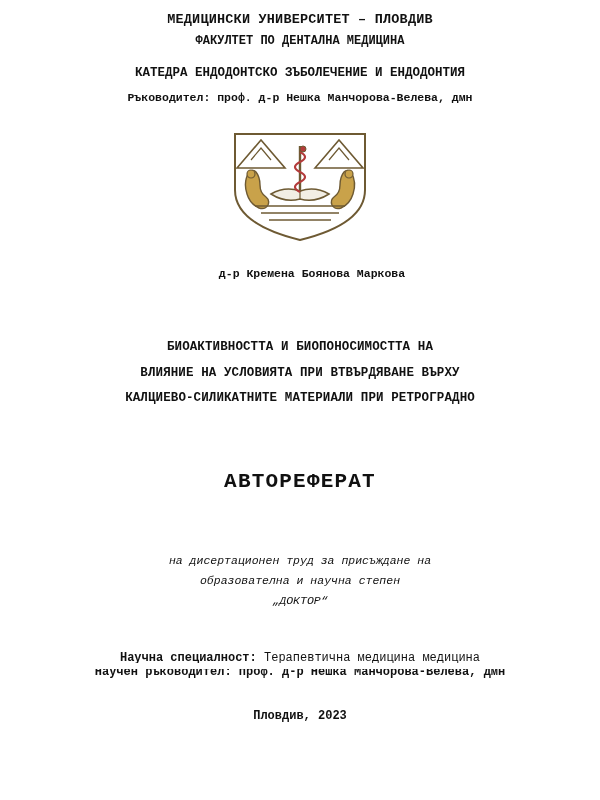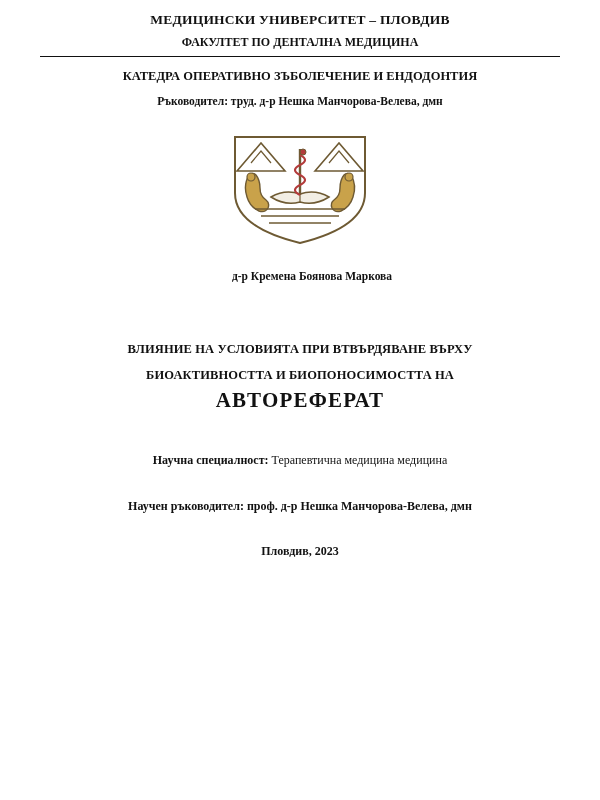--- a/index.html
+++ b/index.html
@@ -16,20 +16,21 @@
   }
   .page {
     position: relative;
     width: 600px;
     height: 669px;
     box-sizing: border-box;
     padding: 8px 40px 0 40px;
     display: flex;
     flex-direction: column;
     align-items: center;
+    font-family: Liberation Mono, monospace;
   }
   .univ {
     font-size: 13.5px;
     font-weight: bold;
     letter-spacing: 0.2px;
     text-align: center;
     margin-top: 4px;
   }
   .faculty {
     font-size: 12px;
@@ -74,41 +75,41 @@
     margin-top: 55px;
     text-align: center;
     font-size: 12.5px;
     font-weight: bold;
     line-height: 2.05;
     letter-spacing: 0.1px;
     width: 470px;
   }
   .title .line { display: block; }
   .doctype {
+    margin-top: 58px;
     font-size: 21px;
     font-weight: bold;
     letter-spacing: 1.2px;
     text-align: center;
   }
   .subtitle {
     margin-top: 58px;
     text-align: center;
     font-size: 11.5px;
     font-style: italic;
     line-height: 1.75;
   }
   .subtitle .line { display: block; }
   .specialty {
     margin-top: 40px;
     text-align: center;
     font-size: 12px;
   }
   .specialty .lbl { font-weight: bold; text-align: center; }
   .supervisor {
-    margin-top: 31px;
     text-align: center;
     font-size: 12px;
     font-weight: bold;
   }
   .city {
     margin-top: 30px;
     text-align: left;
     font-size: 12px;
     font-weight: bold;
   }
@@ -122,22 +123,22 @@
   }
 </style>
 </head>
 <body>
 
 <div class="page">
 
   <div class="univ">МЕДИЦИНСКИ УНИВЕРСИТЕТ – ПЛОВДИВ</div>
   <div class="faculty">ФАКУЛТЕТ ПО ДЕНТАЛНА МЕДИЦИНА</div>
   <div class="rule"></div>
-  <div class="dept">КАТЕДРА ОПЕРАТИВНО ЗЪБОЛЕЧЕНИЕ И ЕНДОДОНТИЯ</div>
-  <div class="head">Ръководител: труд. д-р Нешка Манчорова-Велева, дмн</div>
+  <div class="dept">КАТЕДРА ЕНДОДОНТСКО ЗЪБОЛЕЧЕНИЕ И ЕНДОДОНТИЯ</div>
+  <div class="head">Ръководител: проф. д-р Нешка Манчорова-Велева, дмн</div>
 
   <div class="emblem-wrap">
     <svg width="170" height="125" viewBox="0 0 170 125" xmlns="http://www.w3.org/2000/svg">
 
       <path d="M20 14 L150 14 L150 70 Q150 104 85 120 Q20 104 20 70 Z" fill="#ffffff" stroke="#6e5a33" stroke-width="2"></path>
 
       <path d="M22 48 L46 20 L70 48 Z" fill="none" stroke="#6e5a33" stroke-width="1.6"></path>
       <path d="M100 48 L124 20 L148 48 Z" fill="none" stroke="#6e5a33" stroke-width="1.6"></path>
       <path d="M36 40 L46 28 L56 40" fill="none" stroke="#6e5a33" stroke-width="1.2"></path>
       <path d="M114 40 L124 28 L134 40" fill="none" stroke="#6e5a33" stroke-width="1.2"></path>
@@ -156,26 +157,32 @@
 
       <path d="M40 86 L130 86" stroke="#6e5a33" stroke-width="1.3"></path>
       <path d="M46 93 L124 93" stroke="#6e5a33" stroke-width="1.3"></path>
       <path d="M54 100 L116 100" stroke="#6e5a33" stroke-width="1.3"></path>
     </svg>
   </div>
 
   <div class="author">д-р Кремена Боянова Маркова</div>
 
   <div class="title">
+    <span class="line">БИОАКТИВНОСТТА И БИОПОНОСИМОСТТА НА</span>
     <span class="line">ВЛИЯНИЕ НА УСЛОВИЯТА ПРИ ВТВЪРДЯВАНЕ ВЪРХУ</span>
-    <span class="line">БИОАКТИВНОСТТА И БИОПОНОСИМОСТТА НА</span>
+    <span class="line">КАЛЦИЕВО-СИЛИКАТНИТЕ МАТЕРИАЛИ ПРИ РЕТРОГРАДНО</span>
   </div>
 
   <div class="doctype">АВТОРЕФЕРАТ</div>
 
+  <div class="subtitle">
+    <span class="line">на дисертационен труд за присъждане на</span>
+    <span class="line">образователна и научна степен</span>
+    <span class="line">„ДОКТОР“</span>
+  </div>
 
   <div class="specialty">
     <span class="lbl">Научна специалност:</span>
     <span>Терапевтична медицина медицина</span>
   </div>
 
   <div class="supervisor">Научен ръководител: проф. д-р Нешка Манчорова-Велева, дмн</div>
 
   <div class="city">Пловдив, 2023</div>
 

